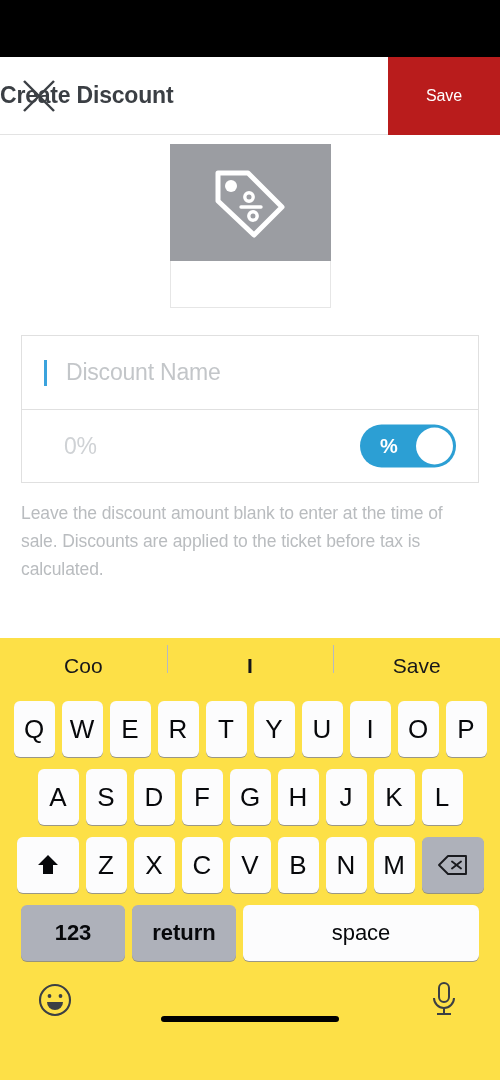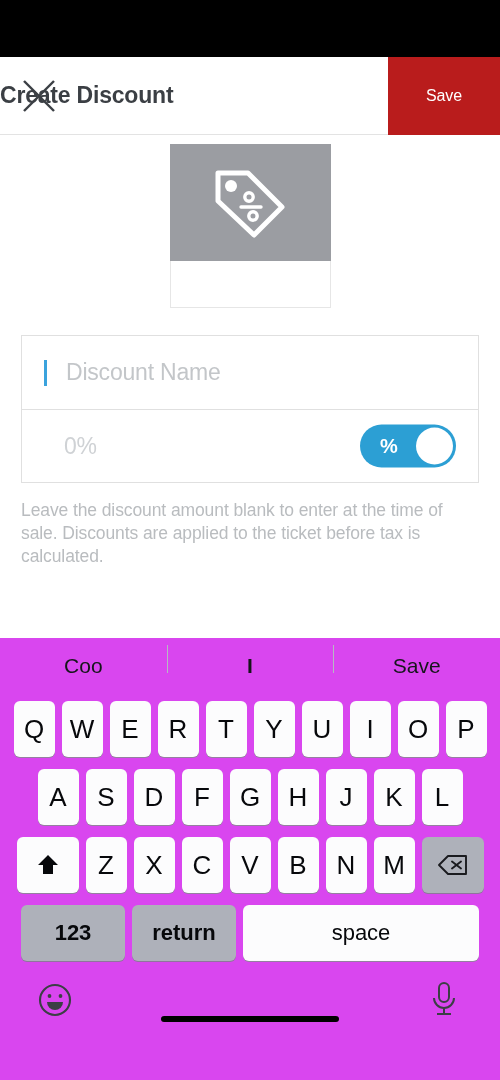--- a/index.html
+++ b/index.html
@@ -83,28 +83,28 @@
   }
   .toggle-knob {
     position: absolute; right: 3px; top: 3px;
     width: 37px; height: 37px; border-radius: 50%;
     background: #ffffff;
   }
 
   
   .helper {
     margin: 16px 21px 0 21px;
-    font-size: 17.5px; line-height: 23px;
+    font-size: 17.5px; line-height: 28px;
     color: #b9bcbf; letter-spacing: -0.1px;
   }
 
   
   .keyboard {
     position: absolute; left: 0; bottom: 0;
-    width: 500px; height: 442px; background: #d946ef;
+    width: 500px; height: 442px; background: #fde047;
   }
   .suggestions {
     height: 55px; display: flex; align-items: center;
     position: relative;
   }
   .sugg {
     flex: 1; text-align: center; font-size: 21px; color: #15161a;
     position: relative;
   }
   .sugg + .sugg::before {

